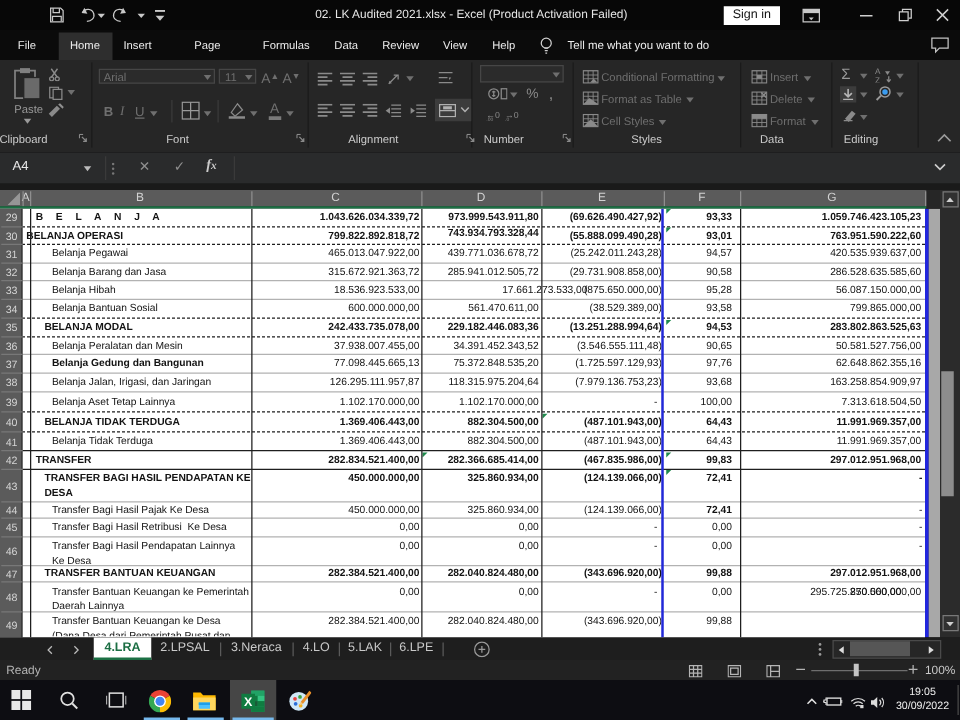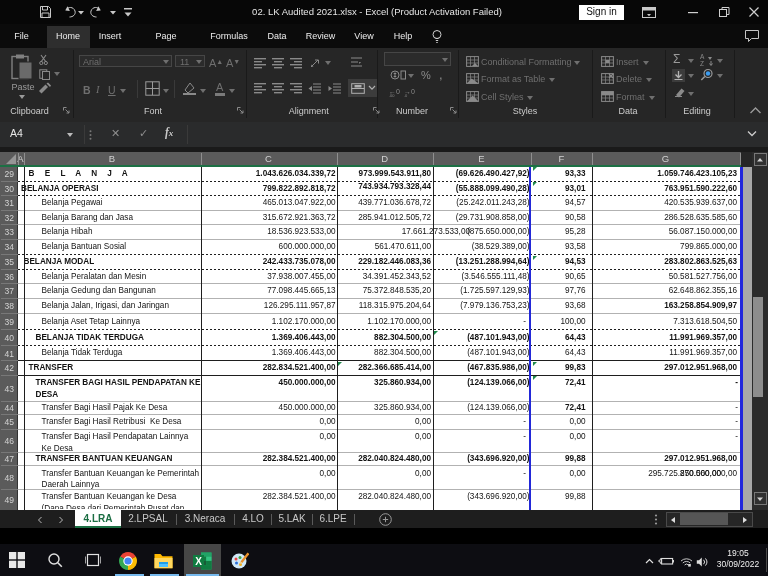--- a/index.html
+++ b/index.html
@@ -15,21 +15,21 @@
   color:#111; font-size:10px; text-align:center; line-height:14px; }
 
 
 #menurow { position:absolute; top:24px; left:0; width:768px; height:24px; background:#0b0b0b; }
 #hometab { position:absolute; left:46.5px; top:26px; width:43px; height:22px; background:#2e2e2e; }
 .mtab { position:absolute; top:24px; height:24px; line-height:25px; color:#ededed; font-size:9px; text-align:center; }
 
 
 #ribbon { position:absolute; top:48px; left:0; width:768px; height:74px; background:#262626; }
 .gsep { position:absolute; top:2px; height:113px; width:1px; background:#1a1a1a; }
-.glabel { position:absolute; top:58px; height:12px; color:#cccccc; font-size:9px; text-align:center; }
+.glabel { position:absolute; top:58px; height:12px; color:#cccccc; font-size:9px; text-align:left; }
 .rtxt { position:absolute; color:#6f6f6f; font-size:9px; }
 .rcaret { position:absolute; width:0; height:0; border-left:3px solid transparent; border-right:3px solid transparent; border-top:4px solid #6f6f6f; }
 .combo { position:absolute; border:1px solid #464646; background:#2b2b2b; }
 
 
 #fbar { position:absolute; top:122px; left:0; width:768px; height:25px; background:#2a2b2c; }
 #fstrip { position:absolute; top:147px; left:0; width:768px; height:5px; background:#1a1a1a; }
 
 
 #sheet { position:absolute; top:152px; left:0; width:768px; height:357.5px; background:#262626; }
@@ -115,20 +115,21 @@
 <div class="mtab" style="left:139px;width:54px;">Page Tanggal</div>
 <div class="mtab" style="left:206px;width:46px;">Formulas</div>
 <div class="mtab" style="left:262px;width:30px;">Data</div>
 <div class="mtab" style="left:298.5px;width:44px;">Review</div>
 <div class="mtab" style="left:349px;width:30px;">View</div>
 <div class="mtab" style="left:388px;width:30px;">Help</div>
 <svg class="abs" style="left:430px;top:29px" width="14" height="15" viewBox="0 0 14 15">
   <circle cx="7" cy="5.5" r="4" fill="none" stroke="#cfcfcf"></circle>
   <path d="M5.5 9.5 h3 M5.8 11.5 h2.4 M6.3 13.5 h1.4" stroke="#cfcfcf" fill="none"></path>
 </svg>
+<div class="mtab" style="left:454px;width:140px;text-align:left;font-size:9.2px;">Tell me what you want to do</div>
 <svg class="abs" style="left:744px;top:29px" width="16" height="14" viewBox="0 0 16 14">
   <path d="M1.5 1.5 h13 v8 h-7 l-3 3 v-3 h-3 z" fill="none" stroke="#c4c4c4"></path>
 </svg>
 
 <div id="ribbon"></div>
 <div class="gsep" style="left:72.5px;top:50px;height:68px;position:absolute;"></div>
 <div class="gsep" style="left:246px;top:50px;height:68px;position:absolute;"></div>
 <div class="gsep" style="left:377px;top:50px;height:68px;position:absolute;"></div>
 <div class="gsep" style="left:458px;top:50px;height:68px;position:absolute;"></div>
 <div class="gsep" style="left:592px;top:50px;height:68px;position:absolute;"></div>
@@ -458,57 +459,57 @@
 <div class="cell lbl" style="top:239.5px;height:14.5px;left:23.5px;width:177.0px;padding-left:18px;font-weight:400;line-height:14.5px;">Belanja Bantuan Sosial</div>
 <div class="cell numc" style="top:239.5px;height:14.5px;left:200.5px;width:136.0px;padding-right:1px;font-weight:400;line-height:14.5px;">600.000.000,00</div>
 <div class="cell numc" style="top:239.5px;height:14.5px;left:336.5px;width:96.5px;padding-right:2px;font-weight:400;line-height:14.5px;">561.470.611,00</div>
 <div class="cell numc" style="top:239.5px;height:14.5px;left:433.0px;width:97.0px;padding-right:0.5px;font-weight:400;line-height:14.5px;">(38.529.389,00)</div>
 <div class="cell numc" style="top:239.5px;height:14.5px;left:531.5px;width:60.0px;padding-right:6px;font-weight:400;line-height:14.5px;font-weight:400;">93,58</div>
 <div class="cell numc" style="top:239.5px;height:14.5px;left:591.5px;width:148.0px;padding-right:2.5px;font-weight:400;line-height:14.5px;">799.865.000,00</div>
 <div class="rn" style="top:255.0px;height:14.5px">
             <span>35</span>
           </div>
 <div class="bl bld" style="top:268.5px"></div>
-<div class="cell lbl" style="top:255.0px;height:13.5px;left:23.5px;width:177.0px;font-weight:700;line-height:13.5px;">BELANJA MODAL</div>
+<div class="cell lbl" style="top:255.0px;height:13.5px;left:23.5px;width:177.0px;padding-left:12px;font-weight:700;line-height:13.5px;">BELANJA MODAL</div>
 <div class="cell numc" style="top:255.0px;height:13.5px;left:200.5px;width:136.0px;padding-right:1px;font-weight:700;line-height:13.5px;">242.433.735.078,00</div>
 <div class="cell numc" style="top:255.0px;height:13.5px;left:336.5px;width:96.5px;padding-right:2px;font-weight:700;line-height:13.5px;">229.182.446.083,36</div>
 <div class="cell numc" style="top:255.0px;height:13.5px;left:433.0px;width:97.0px;padding-right:0.5px;font-weight:700;line-height:13.5px;">(13.251.288.994,64)</div>
 <div class="cell numc" style="top:255.0px;height:13.5px;left:531.5px;width:60.0px;padding-right:6px;font-weight:700;line-height:13.5px;font-weight:700;">94,53</div>
 <div class="cell numc" style="top:255.0px;height:13.5px;left:591.5px;width:148.0px;padding-right:2.5px;font-weight:700;line-height:13.5px;">283.802.863.525,63</div>
 <div class="tri" style="left:532.5px;top:255.5px"></div>
 <div class="rn" style="top:269.5px;height:14.5px">
             <span>36</span>
           </div>
 <div class="bl blh" style="top:283.0px"></div>
 <div class="cell lbl" style="top:269.5px;height:13.5px;left:23.5px;width:177.0px;padding-left:18px;font-weight:400;line-height:13.5px;">Belanja Peralatan dan Mesin</div>
 <div class="cell numc" style="top:269.5px;height:13.5px;left:200.5px;width:136.0px;padding-right:1px;font-weight:400;line-height:13.5px;">37.938.007.455,00</div>
 <div class="cell numc" style="top:269.5px;height:13.5px;left:336.5px;width:96.5px;padding-right:2px;font-weight:400;line-height:13.5px;">34.391.452.343,52</div>
 <div class="cell numc" style="top:269.5px;height:13.5px;left:433.0px;width:97.0px;padding-right:0.5px;font-weight:400;line-height:13.5px;">(3.546.555.111,48)</div>
 <div class="cell numc" style="top:269.5px;height:13.5px;left:531.5px;width:60.0px;padding-right:6px;font-weight:400;line-height:13.5px;font-weight:400;">90,65</div>
 <div class="cell numc" style="top:269.5px;height:13.5px;left:591.5px;width:148.0px;padding-right:2.5px;font-weight:400;line-height:13.5px;">50.581.527.756,00</div>
 <div class="rn" style="top:284.0px;height:14.5px">
             <span>37</span>
           </div>
 <div class="bl blh" style="top:297.5px"></div>
-<div class="cell lbl" style="top:284.0px;height:13.5px;left:23.5px;width:198px;padding-left:18px;font-weight:400;line-height:13.5px;">Belanja Gedung dan Bangunan</div>
+<div class="cell lbl" style="top:284.0px;height:13.5px;left:23.5px;width:198px;padding-left:18px;font-weight:700;line-height:13.5px;">Belanja Gedung dan Bangunan</div>
 <div class="cell numc" style="top:284.0px;height:13.5px;left:200.5px;width:136.0px;padding-right:1px;font-weight:400;line-height:13.5px;">77.098.445.665,13</div>
 <div class="cell numc" style="top:284.0px;height:13.5px;left:336.5px;width:96.5px;padding-right:2px;font-weight:400;line-height:13.5px;">75.372.848.535,20</div>
 <div class="cell numc" style="top:284.0px;height:13.5px;left:433.0px;width:97.0px;padding-right:0.5px;font-weight:400;line-height:13.5px;">(1.725.597.129,93)</div>
 <div class="cell numc" style="top:284.0px;height:13.5px;left:531.5px;width:60.0px;padding-right:6px;font-weight:400;line-height:13.5px;font-weight:400;">97,76</div>
 <div class="cell numc" style="top:284.0px;height:13.5px;left:591.5px;width:148.0px;padding-right:2.5px;font-weight:400;line-height:13.5px;">62.648.862.355,16</div>
 <div class="rn" style="top:298.5px;height:15.5px">
             <span>38</span>
           </div>
 <div class="bl blh" style="top:313.0px"></div>
 <div class="cell lbl" style="top:298.5px;height:14.5px;left:23.5px;width:177.0px;padding-left:18px;font-weight:400;line-height:14.5px;">Belanja Jalan, Irigasi, dan Jaringan</div>
 <div class="cell numc" style="top:298.5px;height:14.5px;left:200.5px;width:136.0px;padding-right:1px;font-weight:400;line-height:14.5px;">126.295.111.957,87</div>
 <div class="cell numc" style="top:298.5px;height:14.5px;left:336.5px;width:96.5px;padding-right:2px;font-weight:400;line-height:14.5px;">118.315.975.204,64</div>
 <div class="cell numc" style="top:298.5px;height:14.5px;left:433.0px;width:97.0px;padding-right:0.5px;font-weight:400;line-height:14.5px;">(7.979.136.753,23)</div>
 <div class="cell numc" style="top:298.5px;height:14.5px;left:531.5px;width:60.0px;padding-right:6px;font-weight:400;line-height:14.5px;font-weight:400;">93,68</div>
-<div class="cell numc" style="top:298.5px;height:14.5px;left:591.5px;width:148.0px;padding-right:2.5px;font-weight:700;line-height:14.5px;">163.258.854.909,97</div>
+<div class="cell numc" style="top:298.5px;height:14.5px;left:591.5px;width:148.0px;padding-right:2.5px;font-weight:400;line-height:14.5px;">163.258.854.909,97</div>
 <div class="rn" style="top:314.0px;height:16.0px">
             <span>39</span>
           </div>
 <div class="bl bld" style="top:329.0px"></div>
 <div class="cell lbl" style="top:314.0px;height:15.0px;left:23.5px;width:177.0px;padding-left:18px;font-weight:400;line-height:15.0px;">Belanja Aset Tetap Lainnya</div>
 <div class="cell numc" style="top:314.0px;height:15.0px;left:200.5px;width:136.0px;padding-right:1px;font-weight:400;line-height:15.0px;">1.102.170.000,00</div>
 <div class="cell numc" style="top:314.0px;height:15.0px;left:336.5px;width:96.5px;padding-right:2px;font-weight:400;line-height:15.0px;">1.102.170.000,00</div>
 <div class="cell numc" style="top:314.0px;height:15.0px;left:433.0px;width:97.0px;padding-right:4px;font-weight:400;line-height:15.0px;">-</div>
 <div class="cell numc" style="top:314.0px;height:15.0px;left:531.5px;width:60.0px;padding-right:6px;font-weight:400;line-height:15.0px;font-weight:400;">100,00</div>
 <div class="cell numc" style="top:314.0px;height:15.0px;left:591.5px;width:148.0px;padding-right:2.5px;font-weight:400;line-height:15.0px;">7.313.618.504,50</div>
@@ -761,20 +762,48 @@
   <div class="abs" style="left:666px;top:2px;width:87px;height:15px;background:#262626;border:1px solid #4a4a4a;"></div>
   <div class="abs" style="left:680px;top:3.5px;width:48px;height:12px;background:#565656;"></div>
   <svg class="abs" style="left:669px;top:6px" width="8" height="8" viewBox="0 0 8 8">
         <path d="M6 1 l-4 3 4 3 z" fill="#ddd"></path>
       </svg>
   <svg class="abs" style="left:741px;top:6px" width="8" height="8" viewBox="0 0 8 8">
         <path d="M2 1 l4 3 -4 3 z" fill="#ddd"></path>
       </svg>
 </div>
 
+<div id="status">
+  <div class="abs" style="left:5px;top:3px;color:#b5b5b5;font-size:9.5px;">Ready</div>
+  <svg class="abs" style="left:551px;top:3.5px" width="11" height="10" viewBox="0 0 11 10">
+    <g stroke="#b5b5b5" fill="none">
+          <rect x="0.5" y="0.5" width="10" height="9"></rect>
+          <path d="M0.5 3.5 h10 M0.5 6.5 h10 M3.8 0.5 v9 M7.2 0.5 v9"></path>
+        </g>
+  </svg>
+  <svg class="abs" style="left:582px;top:3.5px" width="11" height="10" viewBox="0 0 11 10">
+    <g stroke="#b5b5b5" fill="none">
+          <rect x="0.5" y="0.5" width="10" height="9"></rect>
+          <rect x="2.5" y="2.5" width="6" height="5"></rect>
+        </g>
+  </svg>
+  <svg class="abs" style="left:613px;top:3.5px" width="11" height="10" viewBox="0 0 11 10">
+    <g stroke="#b5b5b5" fill="none">
+          <rect x="0.5" y="0.5" width="10" height="9"></rect>
+          <path d="M3.5 0.5 v9 M3.5 5 h7"></path>
+        </g>
+  </svg>
+  <div class="abs" style="left:637px;top:7px;width:7px;height:1.2px;background:#b5b5b5"></div>
+  <div class="abs" style="left:649px;top:7.5px;width:77px;height:1px;background:#6e6e6e"></div>
+  <div class="abs" style="left:683px;top:3px;width:4px;height:10px;background:#c4c4c4"></div>
+  <div class="abs" style="left:727px;top:7px;width:7px;height:1.2px;background:#b5b5b5"></div>
+
+  <div class="abs" style="left:730px;top:4px;width:1.2px;height:7px;background:#b5b5b5"></div>
+  <div class="abs" style="left:740px;top:3px;color:#c9c9c9;font-size:9.5px;">100%</div>
+</div>
 
 <div id="taskbar">
   <svg class="abs" style="left:9px;top:8px" width="16" height="16" viewBox="0 0 16 16">
     <rect x="0" y="0" width="7.3" height="7.3" fill="#e8e8e8"></rect>
         <rect x="8.7" y="0" width="7.3" height="7.3" fill="#e8e8e8"></rect>
     <rect x="0" y="8.7" width="7.3" height="7.3" fill="#e8e8e8"></rect>
         <rect x="8.7" y="8.7" width="7.3" height="7.3" fill="#e8e8e8"></rect>
   </svg>
   <svg class="abs" style="left:47px;top:8px" width="16" height="16" viewBox="0 0 16 16">
     <circle cx="7" cy="7" r="5" fill="none" stroke="#e0e0e0" stroke-width="1.4"></circle>

